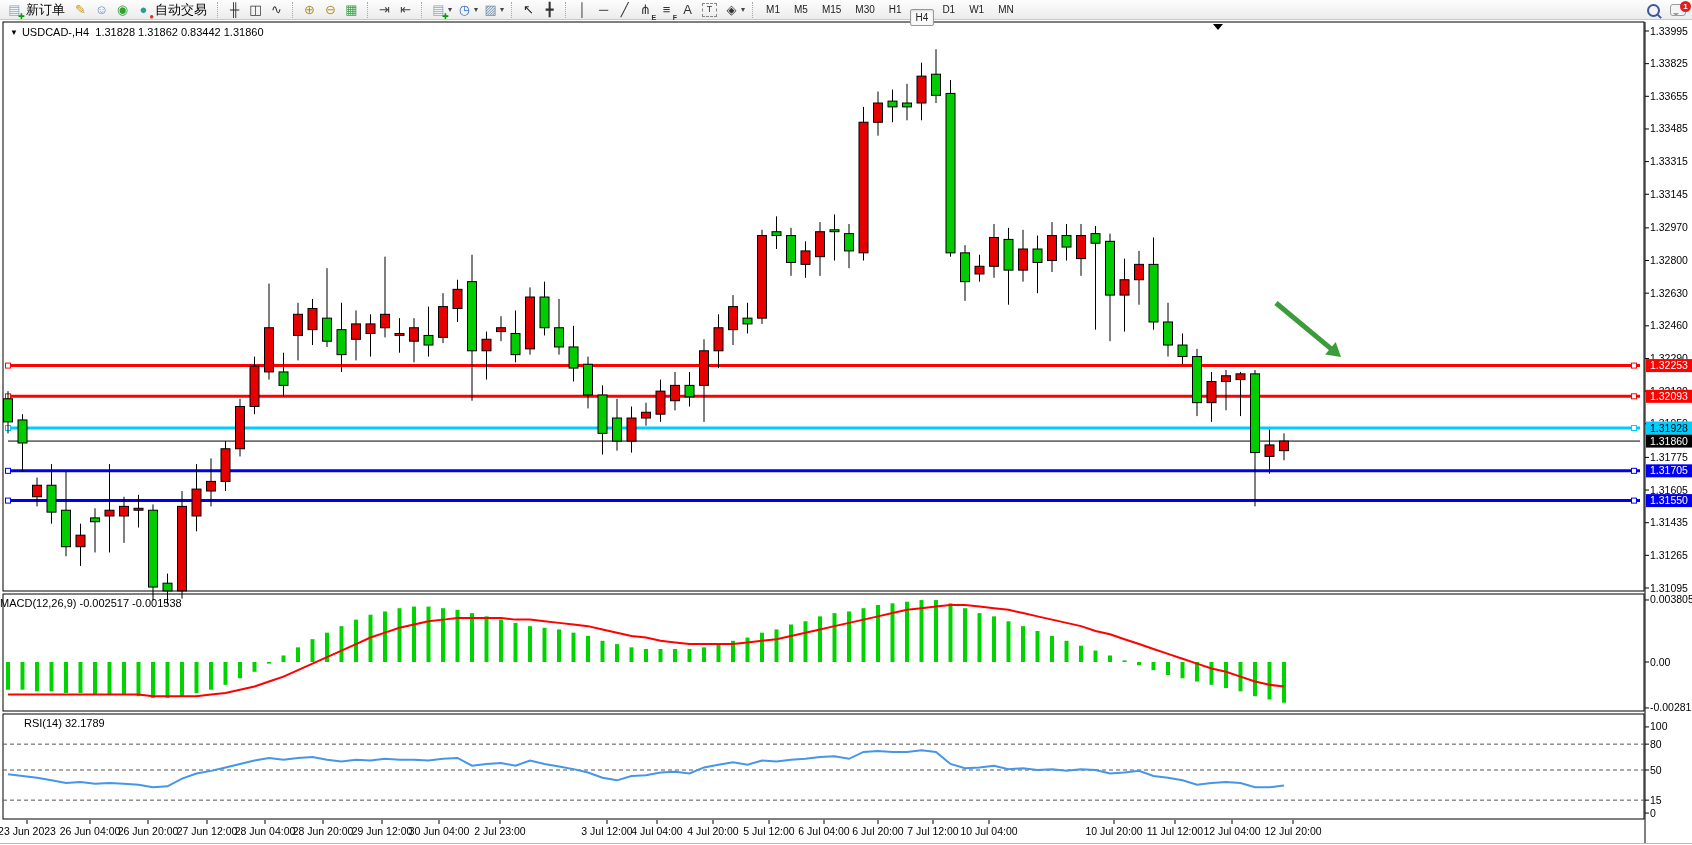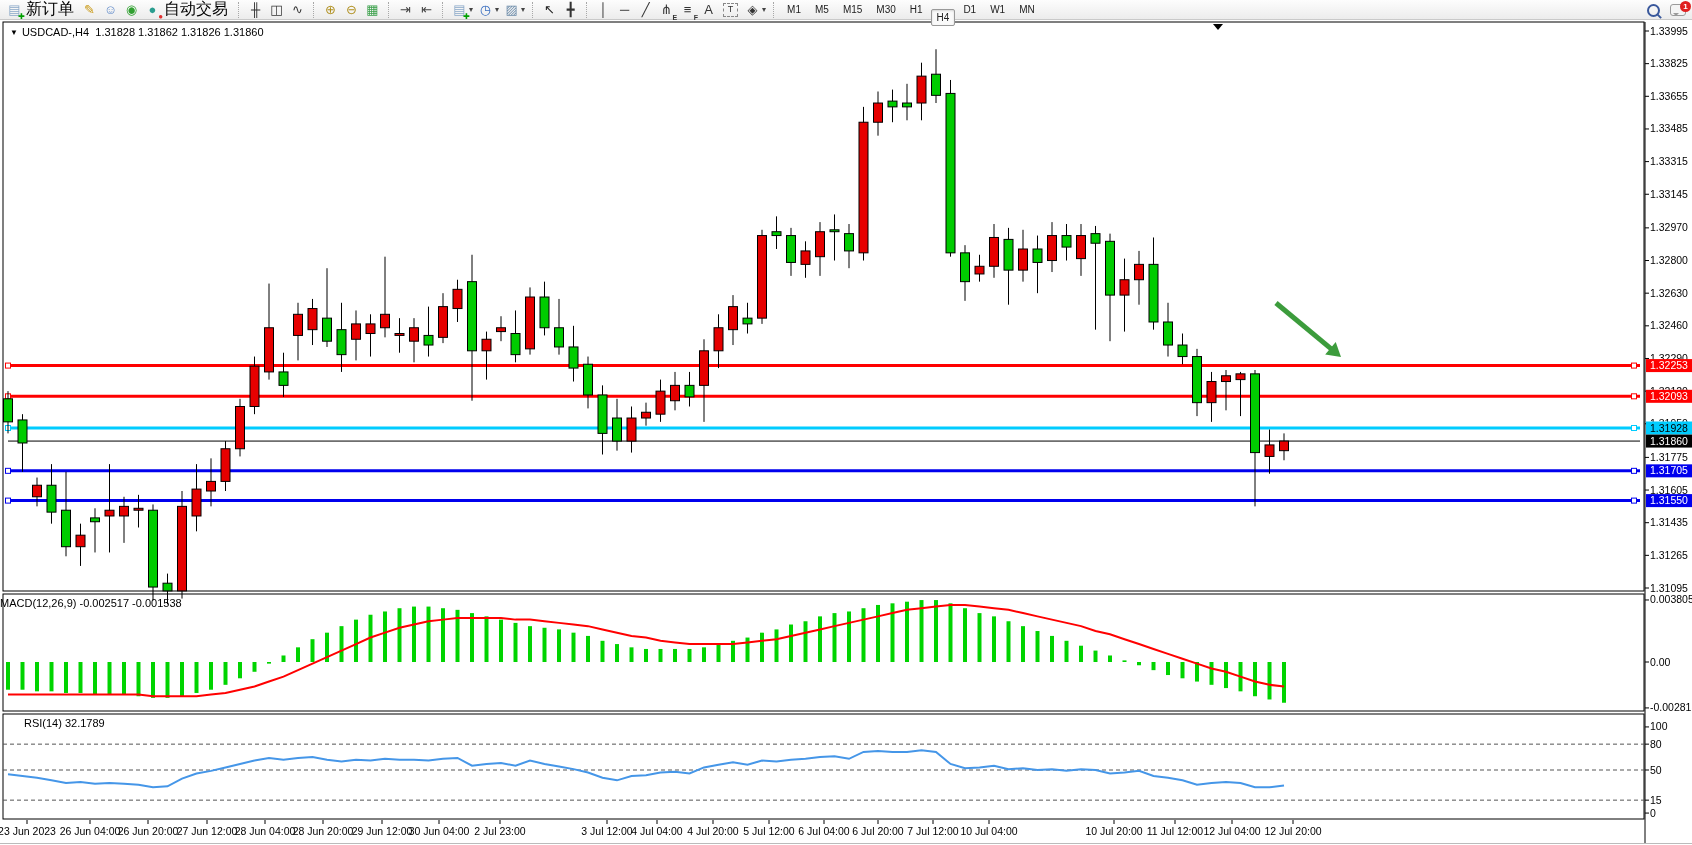--- a/index.html
+++ b/index.html
@@ -9,21 +9,21 @@
   #toolbar{position:absolute;left:0;top:0;width:1692px;height:20px;
            background:linear-gradient(#fdfdfd,#ececec);border-bottom:1px solid #c9c9c9;
            display:flex;align-items:center;padding-left:4px;box-sizing:border-box;z-index:5;}
   .tbi{display:inline-flex;align-items:center;justify-content:center;min-width:19px;height:18px;
        font-size:13px;position:relative;margin:0 1px;cursor:default;line-height:1;}
   .tbi .badge{position:absolute;right:-1px;bottom:-2px;font-size:8px;font-weight:bold;}
   .tbi .sub{position:absolute;right:-1px;bottom:-2px;font-size:7px;font-weight:bold;color:#333;}
   .tbi.boxed{border:1px dashed #888;width:13px;min-width:13px;height:12px;font-size:9px;margin:0 4px;}
   .caret{font-size:8px;color:#444;margin:0 2px 0 -1px;}
   .tbsep{width:1px;height:16px;border-left:1px dotted #a8a8a8;margin:0 5px;}
-  .tblabel{font-size:16px;color:#000;margin:0 5px 0 1px;white-space:nowrap;}
+  .tblabel{font-size:13px;color:#000;margin:0 5px 0 1px;white-space:nowrap;}
   .tfb{font-size:10px;color:#222;padding:2px 5px;margin:0 1px;border:1px solid transparent;border-radius:2px;}
   .tfb.active{background:#fafafa;border:1px solid #999;box-shadow:inset 0 1px 2px #d5d5d5;margin-top:15px;}
   #tb-right{position:absolute;right:6px;top:1px;display:flex;align-items:center;height:18px;}
   .mag{width:9px;height:9px;border:2px solid #39589c;border-radius:50%;position:relative;margin-right:10px;}
   .mag::after{content:"";position:absolute;width:2px;height:6px;background:#39589c;
               transform:rotate(-45deg);left:9px;top:7px;}
   .chat{width:14px;height:10px;border:1px solid #9a9a9a;border-radius:3px;background:#f4f4f4;position:relative;}
   .chat::after{content:"";position:absolute;left:2px;bottom:-4px;border:3px solid transparent;border-top-color:#9a9a9a;}
   .chatbadge{position:absolute;right:-6px;top:-4px;background:#e02020;color:#fff;font-size:8px;font-weight:bold;
              width:11px;height:11px;border-radius:50%;display:flex;align-items:center;justify-content:center;}
@@ -493,19 +493,19 @@
       <line x1="1211.5" y1="662" x2="1211.5" y2="684.82" stroke="#00d400" stroke-width="4"></line>
       <line x1="1226" y1="662" x2="1226" y2="688.08" stroke="#00d400" stroke-width="4"></line>
       <line x1="1240.5" y1="662" x2="1240.5" y2="691.34" stroke="#00d400" stroke-width="4"></line>
       <line x1="1255" y1="662" x2="1255" y2="696.23" stroke="#00d400" stroke-width="4"></line>
       <line x1="1269.5" y1="662" x2="1269.5" y2="699.49" stroke="#00d400" stroke-width="4"></line>
       <line x1="1284" y1="662" x2="1284" y2="702.75" stroke="#00d400" stroke-width="4"></line>
       <polyline points="8,694.6 22.5,694.6 37,694.6 51.5,694.6 66,694.6 80.5,694.6 95,694.6 109.5,694.6 124,694.6 138.5,694.6 153,696.23 167.5,696.23 182,696.23 196.5,696.23 211,694.6 225.5,692.97 240,689.71 254.5,686.45 269,681.56 283.5,676.67 298,670.15 312.5,663.63 327,657.11 341.5,650.59 356,644.07 370.5,637.55 385,632.66 399.5,627.77 414,624.51 428.5,621.25 443,619.62 457.5,617.99 472,617.99 486.5,617.99 501,617.99 515.5,619.62 530,619.62 544.5,621.25 559,622.88 573.5,624.51 588,626.14 602.5,629.4 617,632.66 631.5,635.92 646,637.55 660.5,640.81 675,642.44 689.5,644.07 704,644.07 718.5,644.07 733,644.07 747.5,642.44 762,640.81 776.5,639.18 791,635.92 805.5,632.66 820,629.4 834.5,626.14 849,622.88 863.5,619.62 878,616.36 892.5,613.1 907,609.84 921.5,608.21 936,606.58 950.5,604.95 965,604.95 979.5,606.58 994,608.21 1008.5,609.84 1023,613.1 1037.5,616.36 1052,619.62 1066.5,622.88 1081,626.14 1095.5,631.03 1110,634.29 1124.5,639.18 1139,644.07 1153.5,648.96 1168,653.85 1182.5,658.74 1197,663.63 1211.5,668.52 1226,671.78 1240.5,676.67 1255,681.56 1269.5,684.82 1284,686.45" fill="none" stroke="#ff0000" stroke-width="2"></polyline>
       <polyline points="8,774.3075 22.5,776.0305 37,777.7535 51.5,780.338 66,782.9225 80.5,782.061 95,783.784 109.5,782.9225 124,783.784 138.5,784.6455 153,787.23 167.5,786.3685 182,778.615 196.5,773.446 211,770.8615 225.5,767.4155 240,763.9695 254.5,760.5235 269,757.939 283.5,759.662 298,757.939 312.5,757.0775 327,759.662 341.5,761.385 356,759.662 370.5,760.5235 385,758.8005 399.5,759.662 414,759.662 428.5,760.5235 443,758.8005 457.5,757.939 472,765.6925 486.5,763.9695 501,763.108 515.5,765.6925 530,760.5235 544.5,763.9695 559,766.554 573.5,769.1385 588,772.5845 602.5,777.7535 617,780.338 631.5,776.0305 646,775.169 660.5,772.5845 675,771.723 689.5,773.446 704,767.4155 718.5,764.831 733,762.2465 747.5,764.831 762,760.5235 776.5,761.385 791,759.662 805.5,758.8005 820,757.0775 834.5,756.216 849,758.8005 863.5,751.9085 878,751.047 892.5,751.9085 907,751.9085 921.5,750.1855 936,751.9085 950.5,763.9695 965,768.277 979.5,767.4155 994,765.6925 1008.5,769.1385 1023,768.277 1037.5,770 1052,769.1385 1066.5,770.8615 1081,769.1385 1095.5,770 1110,773.446 1124.5,772.5845 1139,770.8615 1153.5,776.0305 1168,777.7535 1182.5,780.338 1197,784.6455 1211.5,782.9225 1226,782.061 1240.5,782.9225 1255,787.23 1269.5,787.23 1284,785.507" fill="none" stroke="#4596e8" stroke-width="2"></polyline>
     </svg>
 
-  <div class="ovl" style="left:10px;top:26px;"><span class="tri">▼</span><span>USDCAD-,H4</span>&nbsp;&nbsp;<span>1.31828 1.31862 1.31826 1.31860</span></div>
+  <div class="ovl" style="left:10px;top:26px;"><span class="tri">▼</span><span>USDCAD-,H4</span>&nbsp;&nbsp;<span>1.31828 1.31862 0.83442 1.31860</span></div>
 
   <div class="ovl" style="left:0;top:597px;">MACD(12,26,9) -0.002517 -0.001538</div>
 
   <div class="ovl" style="left:24px;top:717px;">RSI(14) 32.1789</div>
 
 </div>
 
 </body></html>

